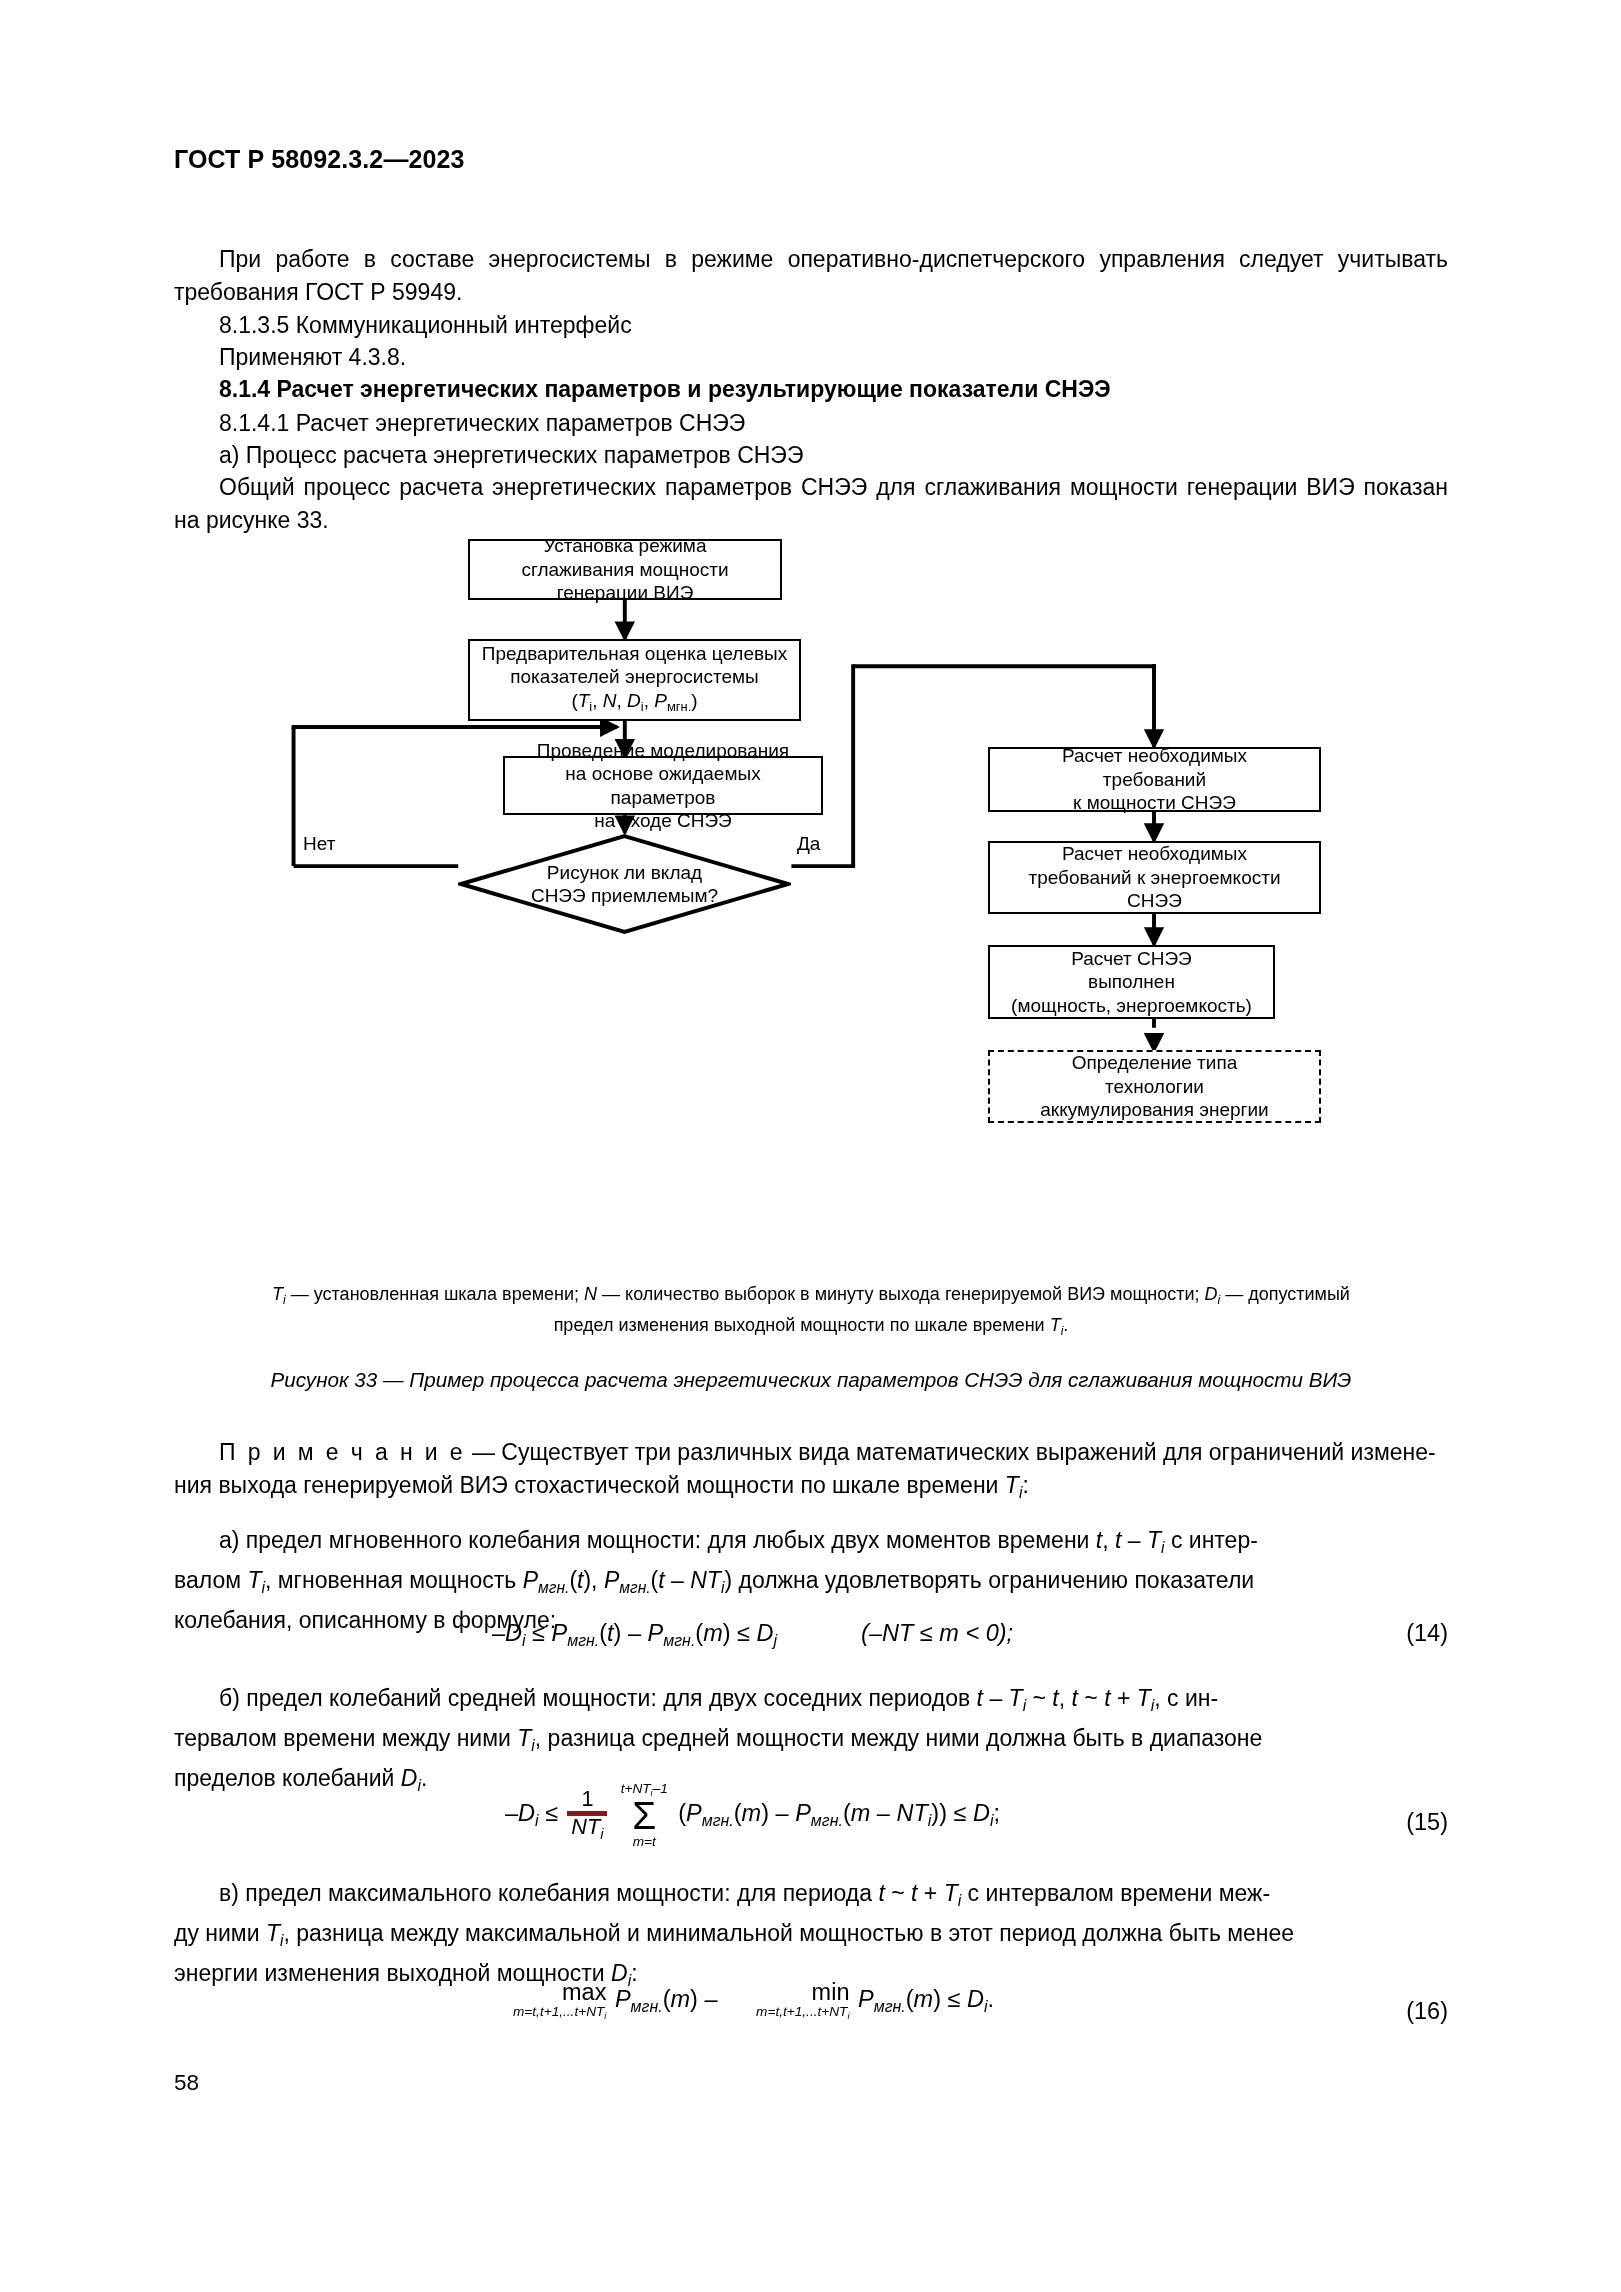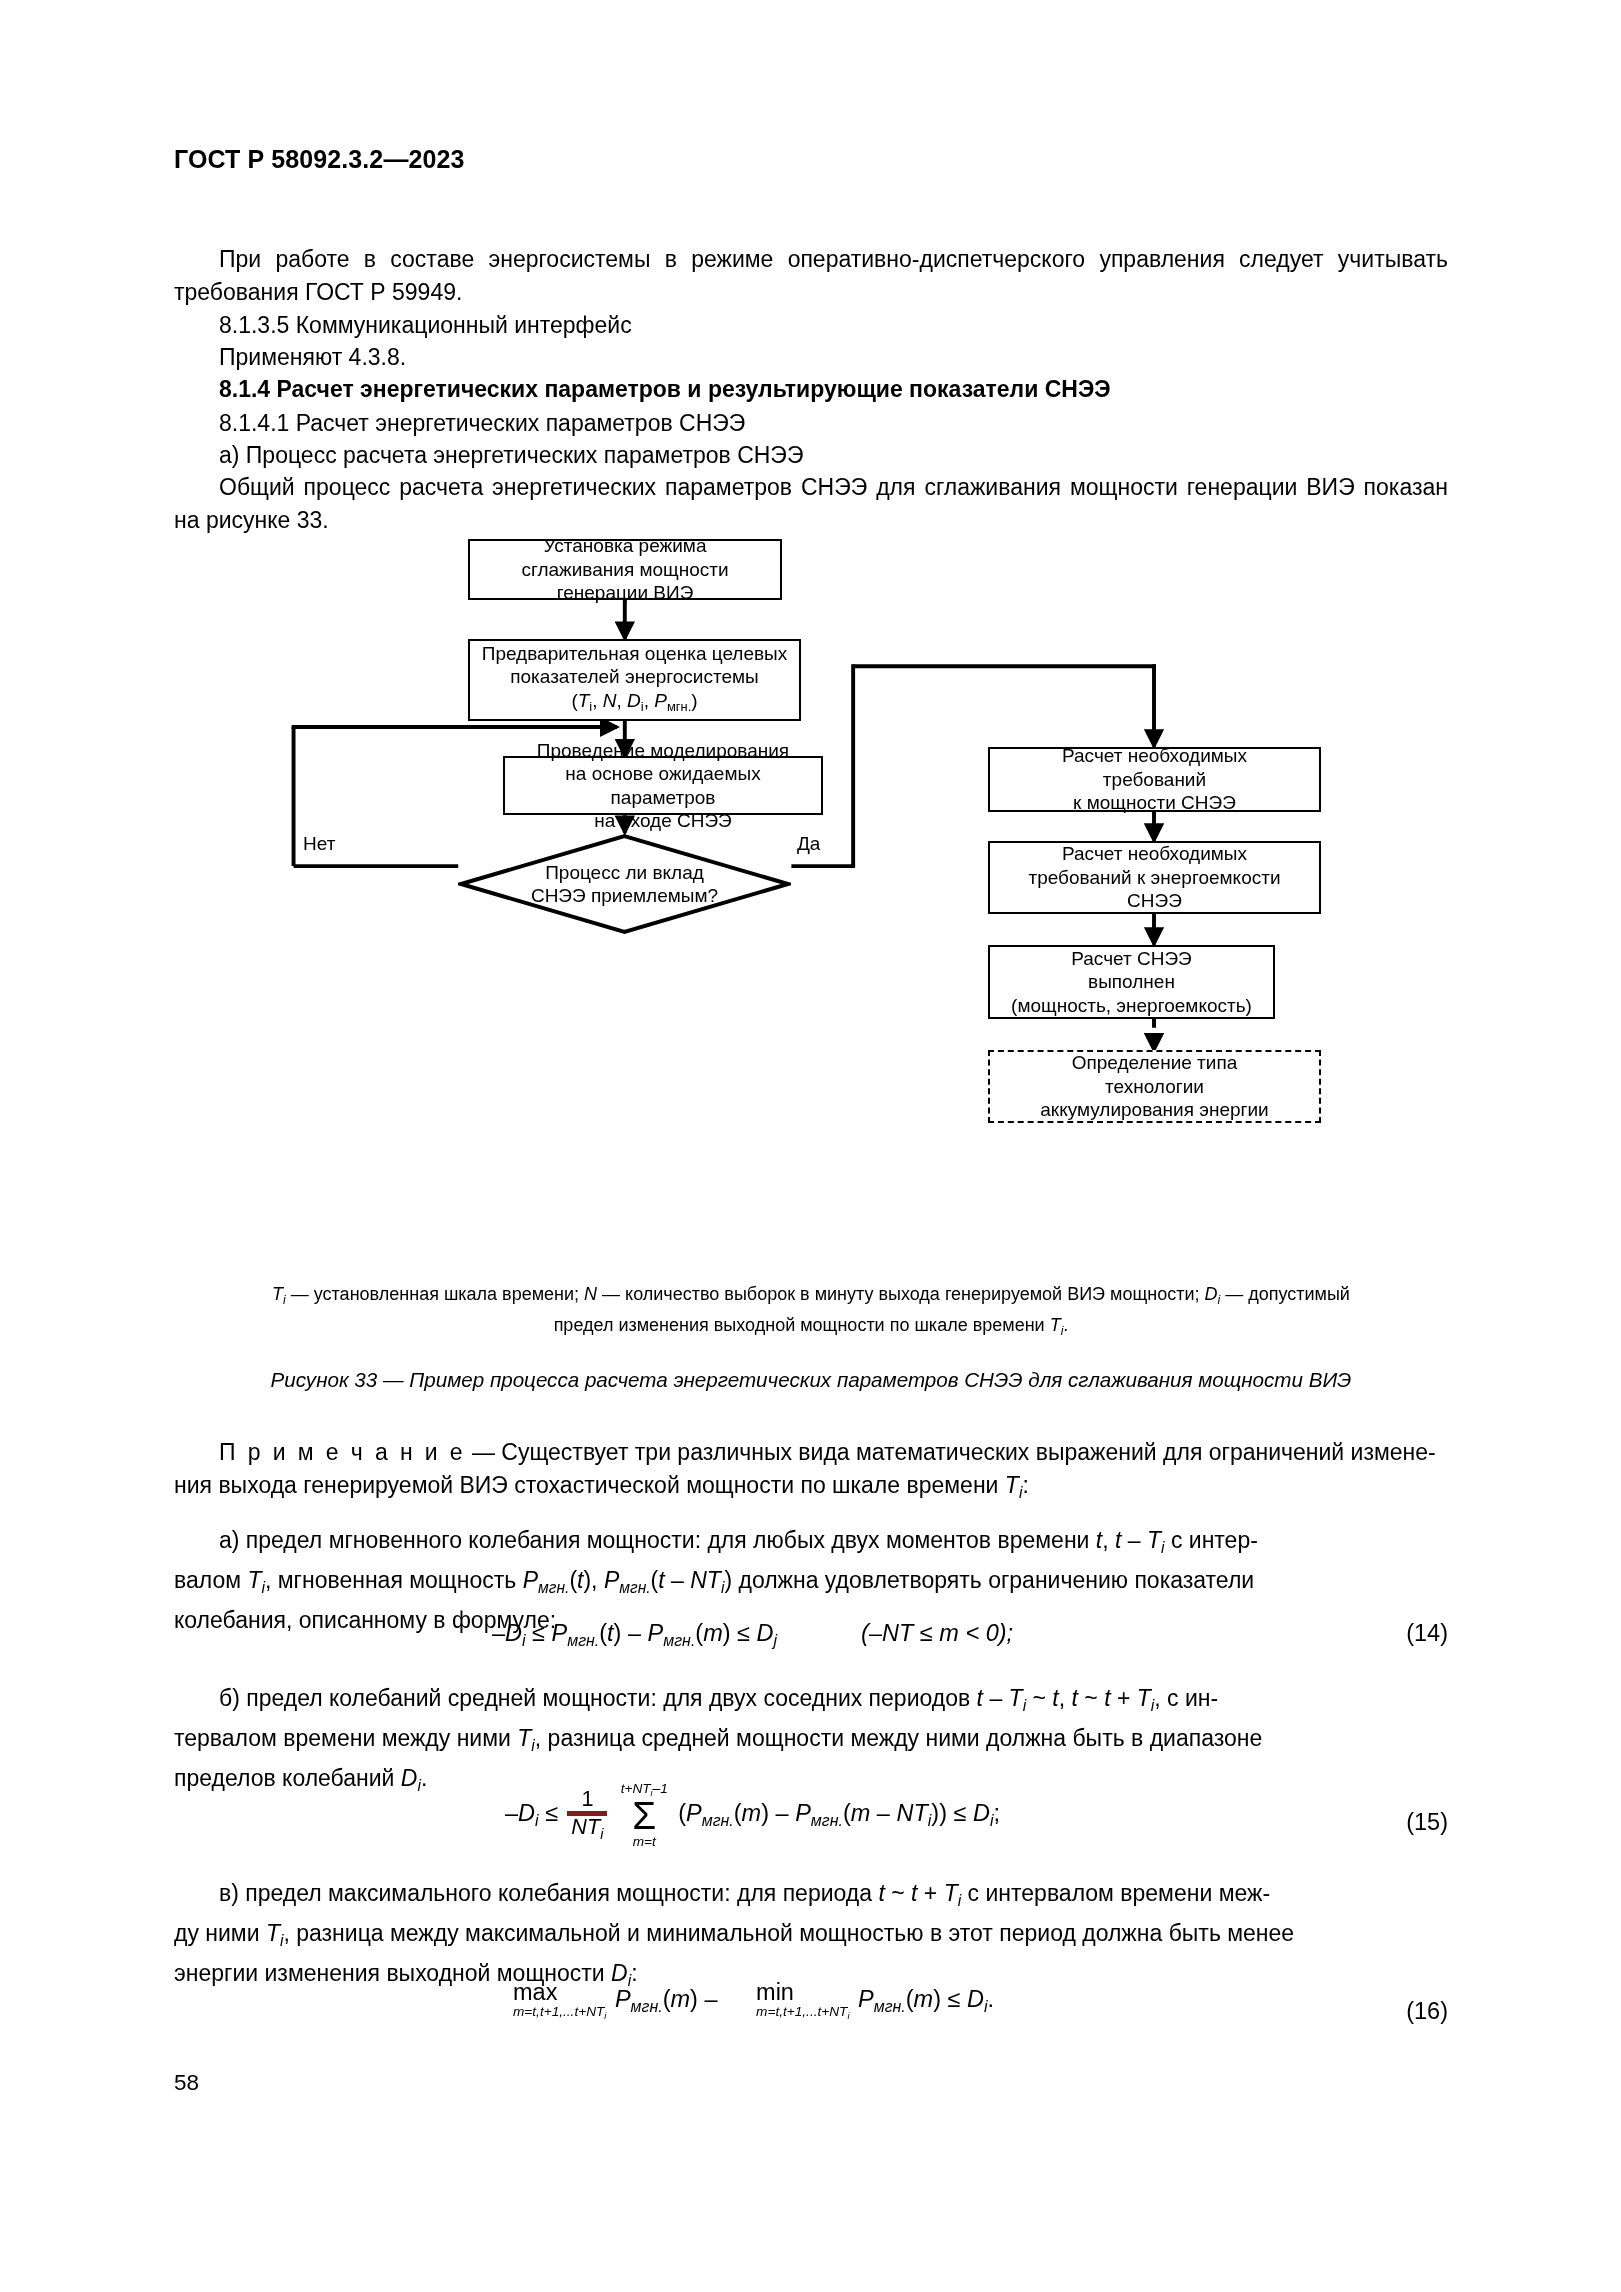--- a/index.html
+++ b/index.html
@@ -171,21 +171,21 @@
     font-style: italic;
   }
   .bigsum .sig {
     display: block;
     font-size: 1.65em;
     line-height: 0.95;
   }
   .oper {
     display: inline-block;
     vertical-align: middle;
-    text-align: left;
+    text-align: right;
     line-height: 1.05;
     margin: 0 2px;
   }
   .oper .op { display: block; }
   .oper .lim {
     display: block;
     font-size: 0.58em;
     font-style: italic;
   }
 
@@ -275,21 +275,21 @@
         <span>на входе СНЭЭ</span>
       </div>
     </div>
 
     <div class="diamond-wrap" style="left:284px; top:304px; width:333px; height:102px;">
       <svg viewBox="0 0 340 104" width="333" height="102">
         <polygon points="170,3 337,52 170,101 3,52" fill="#fff" stroke="#000" stroke-width="4"></polygon>
       </svg>
       <div class="diamond-label">
         <div>
-          <span>Процесс ли вклад</span><br>
+          <span>Рисунок ли вклад</span><br>
           <span>СНЭЭ приемлемым?</span>
         </div>
       </div>
     </div>
 
     <div class="edge-label" style="left:127px; top:304px;">Нет</div>
     <div class="edge-label" style="left:621px; top:304px;">Да</div>
 
     <div class="node" style="left:814px; top:218px; width:333px; height:65px;">
       <div class="node-text">

